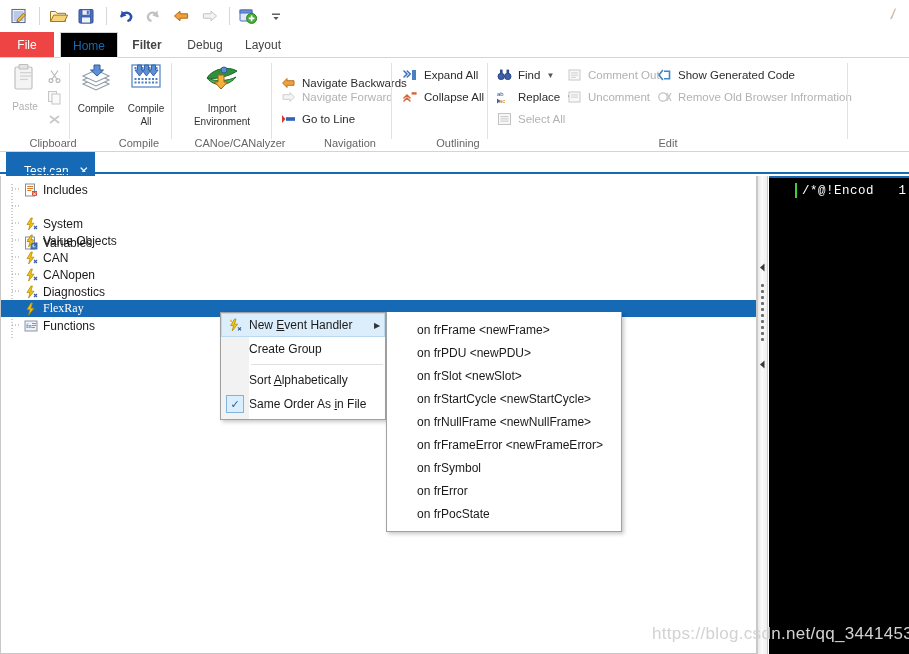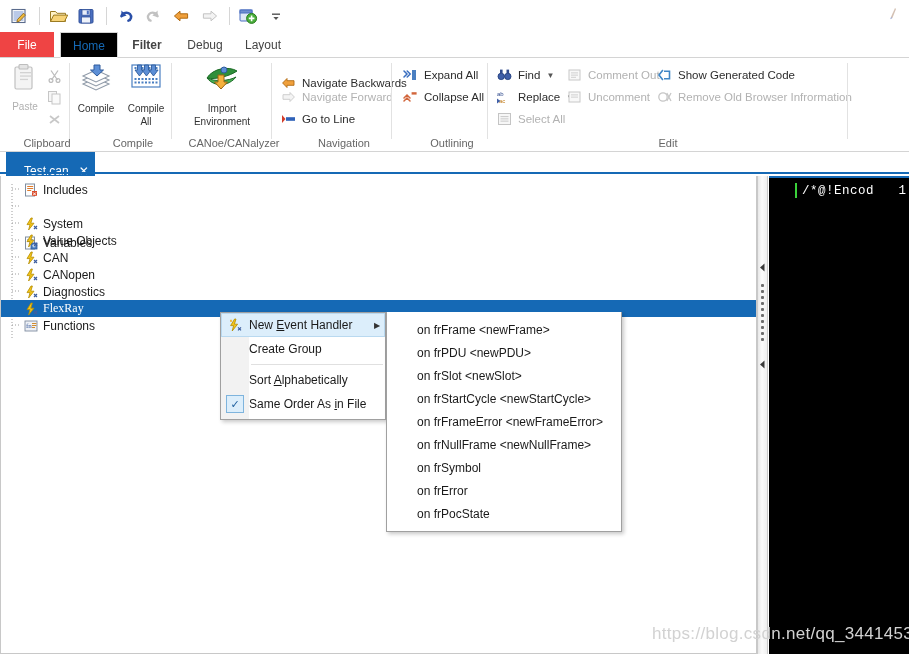--- a/index.html
+++ b/index.html
@@ -28,21 +28,21 @@
   .tab{position:absolute;top:0;height:26px;line-height:26px;text-align:center;
        font-size:12px;color:#444;cursor:default;box-sizing:border-box;}
   .tab.file{left:0;width:54px;background:#ef4444;color:#fff;}
   .tab.sel{background:#000000;border:1px solid #d4d4d4;border-bottom:1px solid #fff;
            color:#1569b5;z-index:3;}
 
   
   .ribbon{position:absolute;left:0;top:58px;width:909px;height:94px;background:#fff;
           border-bottom:1px solid #d4d4d4;box-sizing:border-box;}
   .rgroup{position:absolute;top:0;height:93px;box-sizing:border-box;}
-  .rgroup .glabel{position:absolute;bottom:2px;left:12px;width:100%;text-align:center;
+  .rgroup .glabel{position:absolute;bottom:2px;left:18px;width:100%;text-align:center;
                   font-size:11px;color:#666;}
   .rgroup .gsep{position:absolute;right:0;top:5px;width:1px;height:76px;background:#e2e2e2;}
 
   .bigbtn{position:absolute;top:4px;width:auto;text-align:center;color:#333;font-size:10px;
           line-height:13px;}
   .bigbtn .ic{display:block;margin:0 auto 3px auto;}
   .bigbtn.dis{color:#b0b0b0;}
 
   .smallbtn{position:absolute;height:22px;display:flex;align-items:center;
             font-size:11.5px;color:#2c2c2c;white-space:nowrap;}
@@ -672,26 +672,26 @@
     <div class="smi">
       <span>on frPDU &lt;newPDU&gt;</span>
     </div>
     <div class="smi">
       <span>on frSlot &lt;newSlot&gt;</span>
     </div>
     <div class="smi">
       <span>on frStartCycle &lt;newStartCycle&gt;</span>
     </div>
     <div class="smi">
+      <span>on frNullFrame &lt;newNullFrame&gt;</span>
+    </div>
+    <div class="smi">
       <span>on frFrameError &lt;newFrameError&gt;</span>
     </div>
     <div class="smi">
-      <span>on frNullFrame &lt;newNullFrame&gt;</span>
-    </div>
-    <div class="smi">
       <span>on frSymbol</span>
     </div>
     <div class="smi">
       <span>on frError</span>
     </div>
     <div class="smi">
       <span>on frPocState</span>
     </div>
   </div>
 

